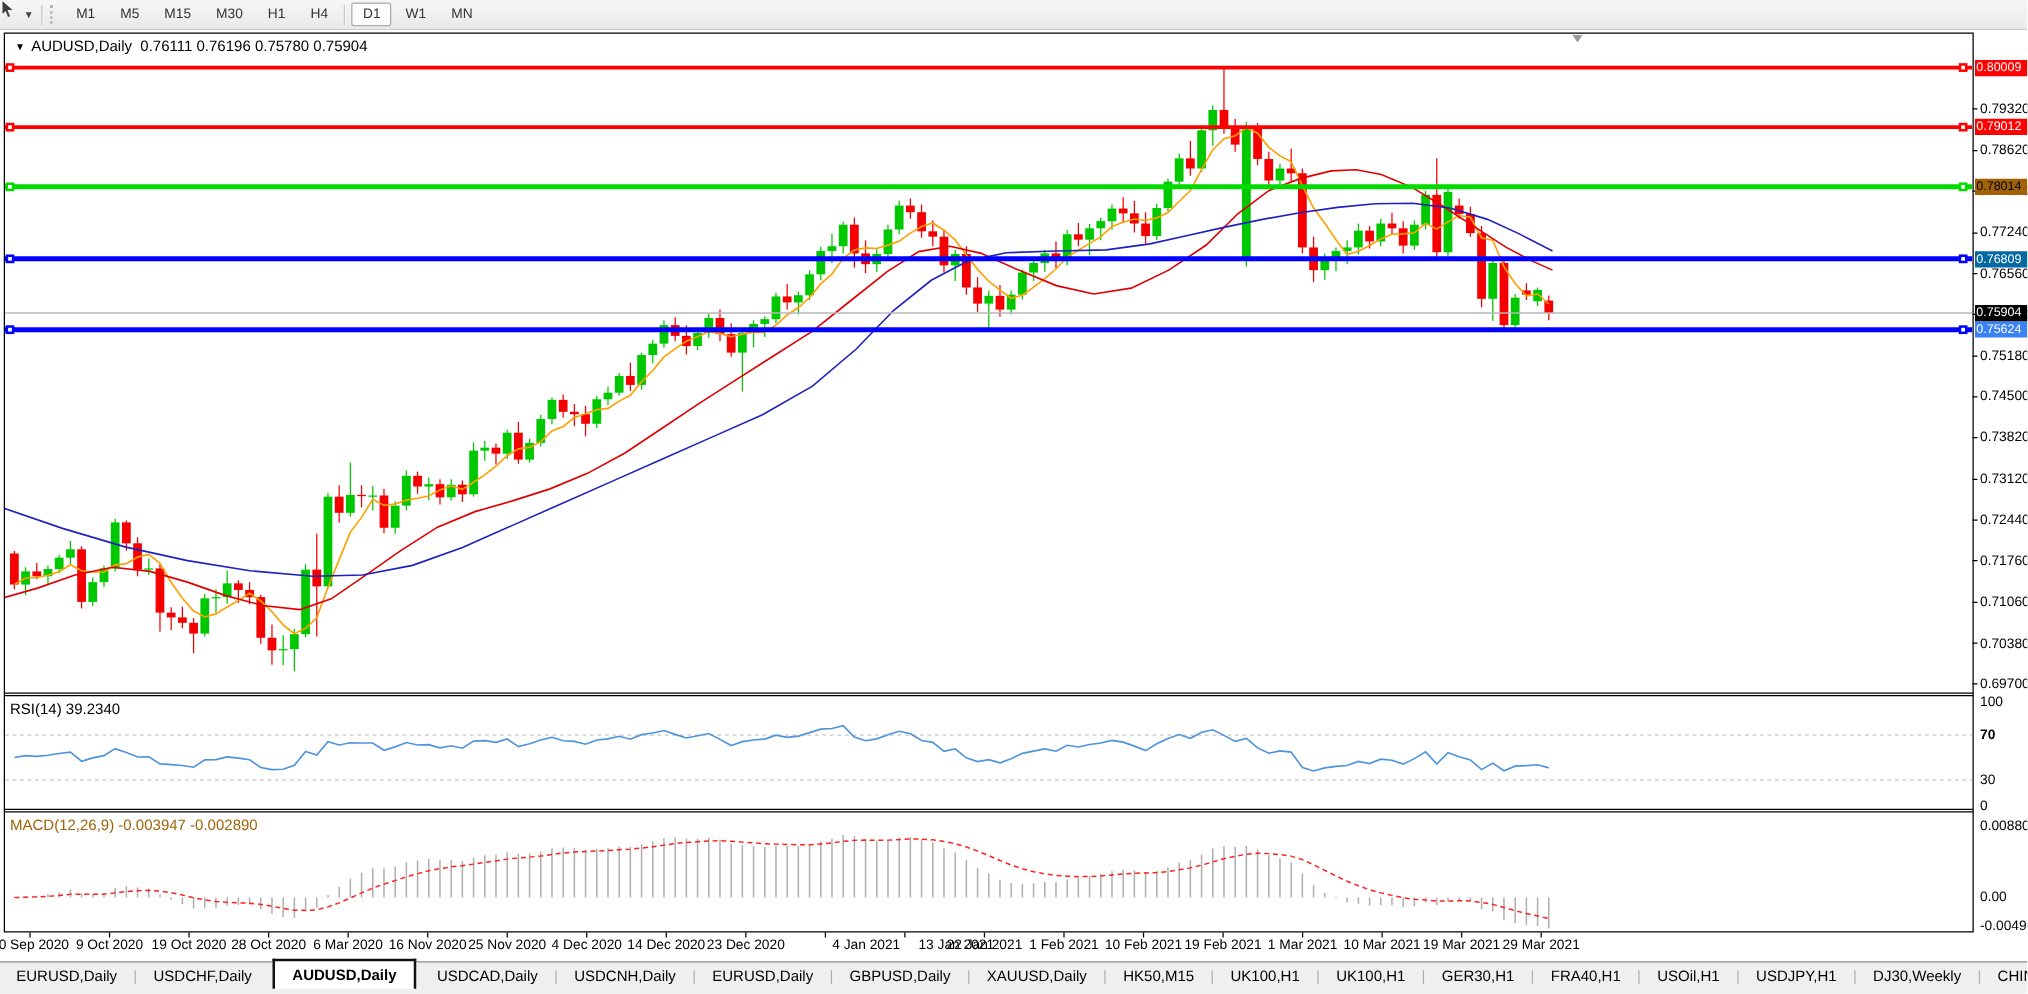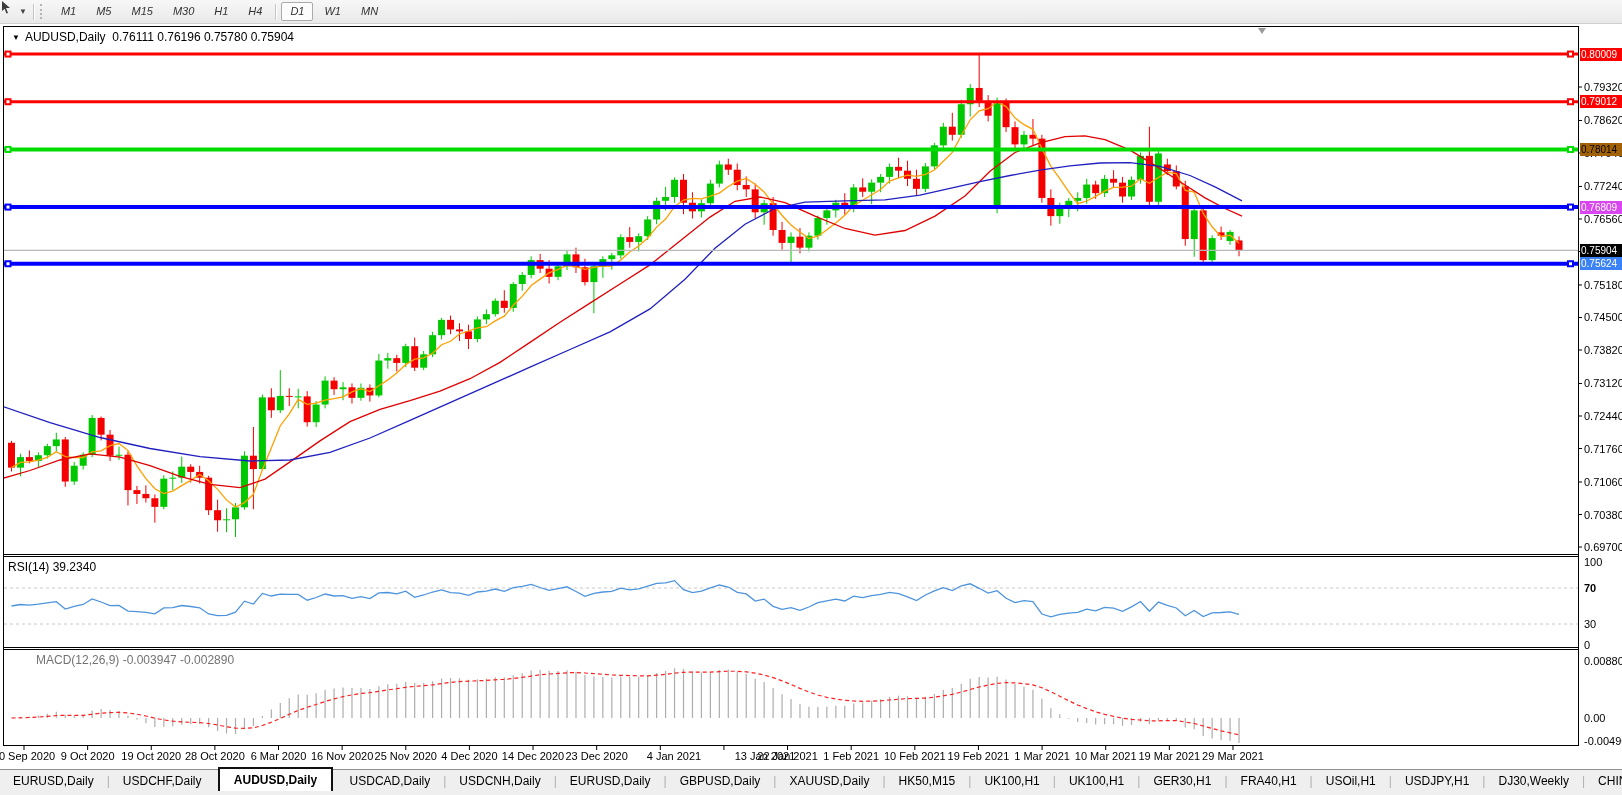--- a/index.html
+++ b/index.html
@@ -7,28 +7,28 @@
        background:#fff;overflow:hidden;-webkit-font-smoothing:antialiased;}
   
   #toolbar{position:absolute;left:0;top:0;width:1622px;height:23px;
     background:linear-gradient(#f7f7f7,#e9e9e9);border-bottom:1px solid #cfcfcf;
     display:flex;align-items:center;}
   .tb-icon{width:16px;height:16px;margin-left:2px;display:flex;align-items:center;justify-content:center;}
   .tb-caret{font-size:8px;color:#444;margin:0 3px 0 1px;}
   .tb-sep{width:1px;height:16px;background:#c4c4c4;border-right:1px solid #fff;margin:0 3px;}
   .tb-grip{width:4px;height:15px;border-left:2px dotted #b5b5b5;margin:0 5px 0 2px;}
   .tf-btn{font-size:11px;color:#333;padding:2px 8px;margin:0 1px;border:1px solid transparent;
-    border-radius:2px;cursor:default;line-height:13px;font-style:italic;}
+    border-radius:2px;cursor:default;line-height:13px;}
   .tf-btn.active{background:#fcfcfc;border:1px solid #ababab;box-shadow:inset 0 0 2px #fff;}
   
   .ovl{position:absolute;white-space:nowrap;}
   #chart-title{left:12px;top:30px;font-size:12px;color:#000;}
   #chart-title .tri{font-size:8px;vertical-align:1px;margin-right:5px;}
   #rsi-label{left:8px;top:560px;font-size:12px;color:#000;}
-  #macd-label{left:8px;top:653px;font-size:12px;color:#737373;margin-left:28px;}
+  #macd-label{left:8px;top:653px;font-size:12px;color:#a16207;}
   .ax-label{position:absolute;left:1584px;font-size:11px;color:#000;}
   .chip{position:absolute;left:1580px;width:42px;height:13px;font-size:10px;line-height:13px;
         text-align:left;padding-left:1px;box-sizing:border-box;}
   .date-label{position:absolute;top:750px;font-size:11px;color:#000;transform:translateX(-50%);}
   
   #tabbar{position:absolute;left:0;top:769px;width:1622px;height:26px;background:#efefef;
     border-top:1px solid #909090;display:flex;align-items:flex-start;}
   .tab{font-size:12px;color:#000000;padding:4px 13px 3px;cursor:default;line-height:14px;}
   .tab-sep{color:#b0b0b0;font-size:12px;padding-top:4px;}
   .tab.active{background:#fff;border:2px solid #111;border-bottom:none;font-weight:bold;color:#000;
@@ -595,34 +595,34 @@
       <div class="ax-label" style="top: 556px;">100</div>
       <div class="ax-label" style="top: 582px; font-weight: bold;">70</div>
       <div class="ax-label" style="top: 618px;">30</div>
       <div class="ax-label" style="top: 639px;">0</div>
       <div class="ax-label" style="top: 655.019px;">0.008807</div>
       <div class="ax-label" style="top: 712px;">0.00</div>
       <div class="ax-label" style="top: 735px;">-0.004961</div>
       <div class="chip" style="top: 47.552px; background: rgb(255, 0, 0); color: rgb(255, 255, 255);">0.80009</div>
       <div class="chip" style="top: 95.2286px; background: rgb(255, 0, 0); color: rgb(255, 255, 255);">0.79012</div>
       <div class="chip" style="top: 142.953px; background: #a16207; color: rgb(0, 0, 0);">0.78014</div>
-      <div class="chip" style="top: 200.576px; background: #d946ef; color: rgb(255, 255, 255);">0.76809</div>
+      <div class="chip" style="top: 200.576px; background: #0369a1; color: rgb(255, 255, 255);">0.76809</div>
       <div class="chip" style="top: 257.243px; background: #3b82f6; color: rgb(255, 255, 255);">0.75624</div>
       <div class="chip" style="top: 243.853px; background: rgb(0, 0, 0); color: rgb(255, 255, 255); z-index: 3;">0.75904</div>
       <div class="date-label" style="left: 24px;">30 Sep 2020</div>
       <div class="date-label" style="left: 87.63px;">9 Oct 2020</div>
       <div class="date-label" style="left: 151.26px;">19 Oct 2020</div>
       <div class="date-label" style="left: 214.89px;">28 Oct 2020</div>
       <div class="date-label" style="left: 278.52px;">6 Mar 2020</div>
       <div class="date-label" style="left: 342.15px;">16 Nov 2020</div>
       <div class="date-label" style="left: 405.78px;">25 Nov 2020</div>
       <div class="date-label" style="left: 469.41px;">4 Dec 2020</div>
       <div class="date-label" style="left: 533.04px;">14 Dec 2020</div>
       <div class="date-label" style="left: 596.67px;">23 Dec 2020</div>
-      <div class="date-label" style="left: 674px;">4 Jan 2021</div>
+      <div class="date-label" style="left: 693px;">4 Jan 2021</div>
       <div class="date-label" style="left: 765px;">13 Jan 2021</div>
       <div class="date-label" style="left: 787.56px;">22 Jan 2021</div>
       <div class="date-label" style="left: 851.19px;">1 Feb 2021</div>
       <div class="date-label" style="left: 914.82px;">10 Feb 2021</div>
       <div class="date-label" style="left: 978.45px;">19 Feb 2021</div>
       <div class="date-label" style="left: 1042.08px;">1 Mar 2021</div>
       <div class="date-label" style="left: 1105.71px;">10 Mar 2021</div>
       <div class="date-label" style="left: 1169.34px;">19 Mar 2021</div>
       <div class="date-label" style="left: 1232.97px;">29 Mar 2021</div>
     </div>

